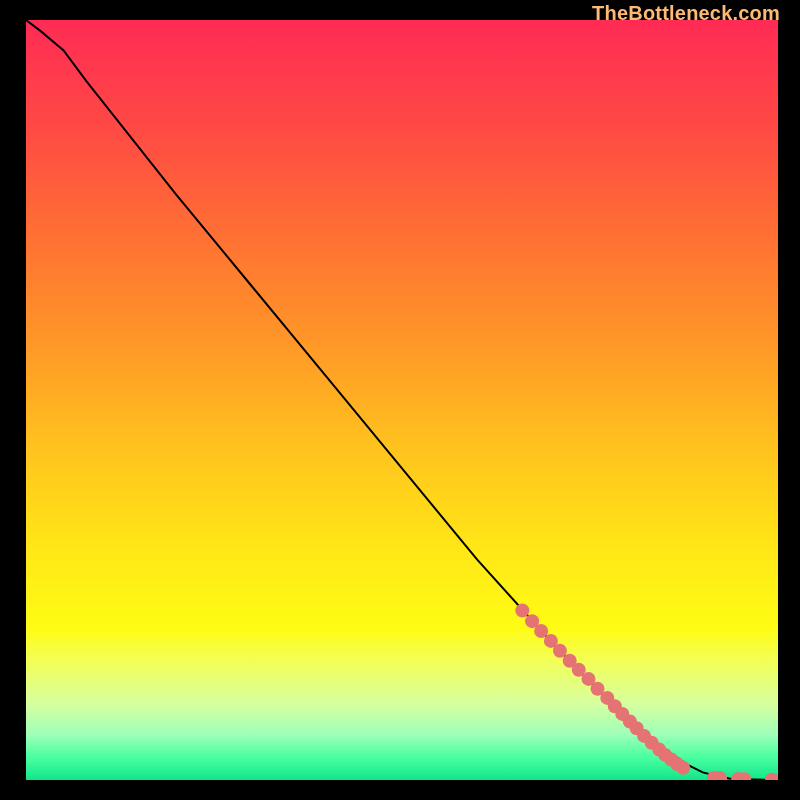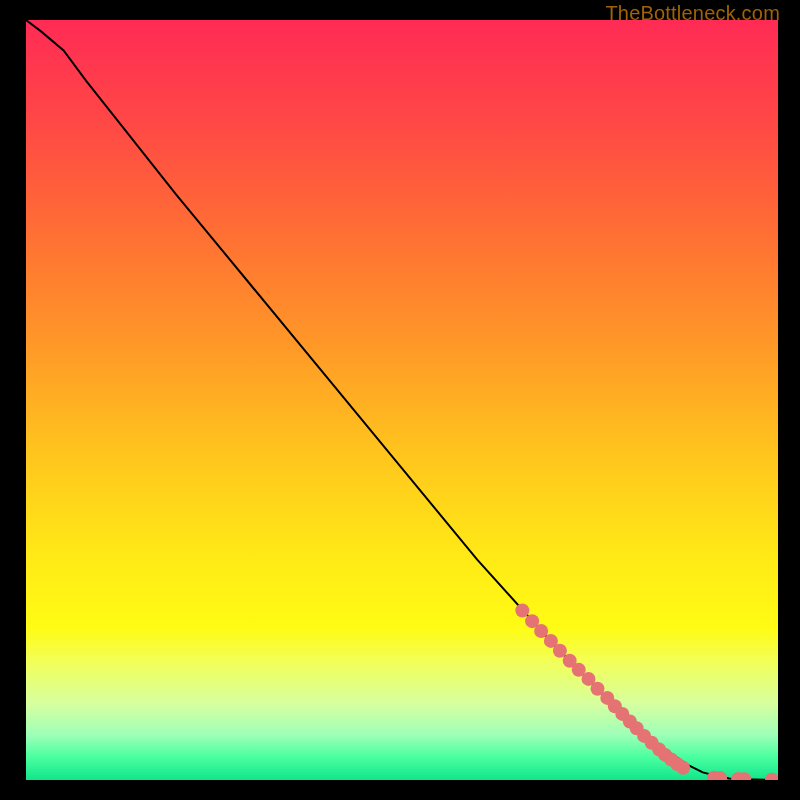--- a/index.html
+++ b/index.html
@@ -21,22 +21,22 @@
     top: 20px;
     width: 752px;
     height: 760px;
   }
   .watermark {
     position: absolute;
     top: 2px;
     right: 20px;
     font-family: Arial, Helvetica, sans-serif;
     font-size: 20px;
-    font-weight: 400;
-    color: #a16207;
+    font-weight: 700;
+    color: #fdba74;
     letter-spacing: 0.2px;
   }
   svg { display: block; }
 </style>
 </head>
 <body>
 
 <div class="stage">
   <div class="plot-area">
     <svg id="chart-svg" width="752" height="760" viewBox="0 0 752 760">

